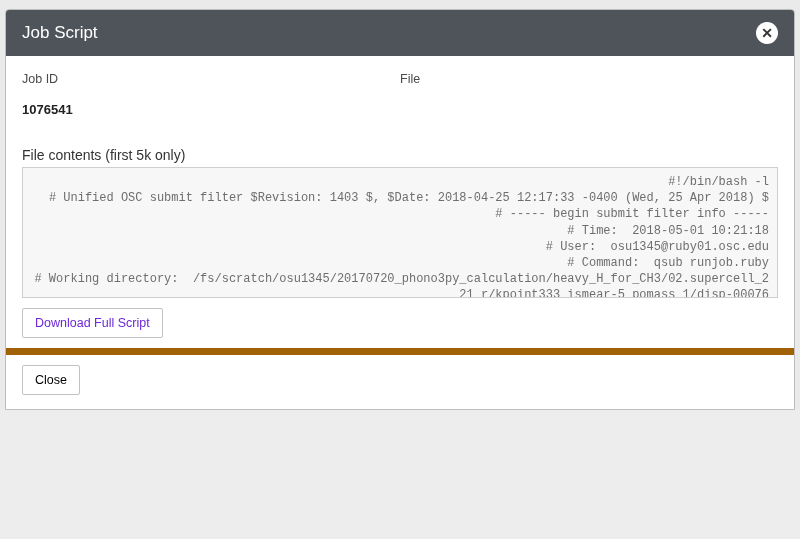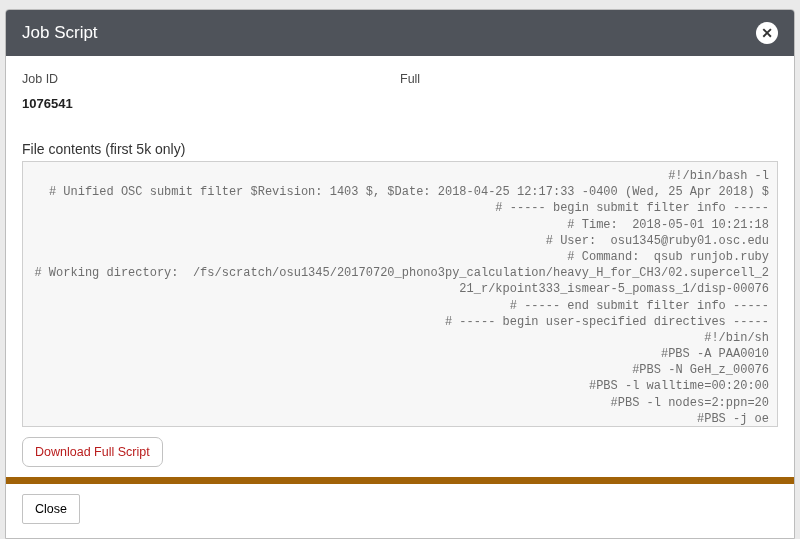--- a/index.html
+++ b/index.html
@@ -1,17 +1,17 @@
 <!DOCTYPE html>
 <html><head>
 <meta charset="utf-8">
 <style>
   * { box-sizing: border-box; margin: 0; padding: 0; }
   html, body { width: 800px; height: 539px; font-family: Arial, Helvetica, sans-serif; background: #ededed; overflow: hidden; }
-  .backdrop { width: 800px; height: 539px; background: #eaeaea; position: relative; }
+  .backdrop { width: 800px; height: 410px; background: #eaeaea; position: relative; }
   .modal {
     position: absolute;
     top: 9px; left: 5px; right: 5px; bottom: 0;
     background: #fff;
     border: 1px solid #bdbdbd;
     border-radius: 4px 4px 0 0;
     display: flex;
     flex-direction: column;
     overflow: hidden;
   }
@@ -43,21 +43,21 @@
     flex: 1;
     display: flex;
     flex-direction: column;
     overflow: hidden;
   }
   .meta-row {
     display: flex;
     margin-bottom: 14px;
   }
   .meta-col { flex: 1; }
-  .meta-label { font-size: 12.5px; color: #4a4a4a; margin-bottom: 10px; }
+  .meta-label { font-size: 12.5px; color: #4a4a4a; margin-bottom: 16px; }
   .meta-value { font-size: 13px; font-weight: bold; color: #222; }
   .file-label { font-size: 14px; color: #333; margin-bottom: 4px; margin-top: 16px; }
   .file-box {
     border: 1px solid #cfcfcf;
     background: #f7f7f7;
     font-family: "Courier New", monospace;
     font-size: 12px;
     line-height: 1.35;
     color: #6e6e6e;
     padding: 6px 8px;
@@ -72,21 +72,21 @@
   .file-box::-webkit-scrollbar-thumb { background: #c8c8c8; border-radius: 5px; }
   .btn {
     display: inline-block;
     border: 1px solid #c2c2c2;
     background: #fff;
     padding: 7px 12px;
     font-size: 12.5px;
     cursor: pointer;
     border-radius: 2px;
   }
-  .btn-link { color: #b91c1c; border-radius: 7px; }
+  .btn-link { color: #6d28d9; }
   .actions-top { margin-top: 10px; }
   .modal-footer {
     padding: 10px 16px 14px 16px;
     border-top: 7px solid #a16207;
   }
 </style>
 </head>
 <body>
 
 <div class="backdrop">
@@ -95,21 +95,21 @@
       <span>Job Script</span>
       <div class="close-x">✕</div>
     </div>
     <div class="modal-body">
       <div class="meta-row">
         <div class="meta-col">
           <div class="meta-label">Job ID</div>
           <div class="meta-value">1076541</div>
         </div>
         <div class="meta-col">
-          <div class="meta-label">Full</div>
+          <div class="meta-label">File</div>
         </div>
       </div>
       <div class="file-label">File contents (first 5k only)</div>
       <div class="file-box">#!/bin/bash -l
 # Unified OSC submit filter $Revision: 1403 $, $Date: 2018-04-25 12:17:33 -0400 (Wed, 25 Apr 2018) $
 # ----- begin submit filter info -----
 # Time:  2018-05-01 10:21:18
 # User:  osu1345@ruby01.osc.edu
 # Command:  qsub runjob.ruby
 # Working directory:  /fs/scratch/osu1345/20170720_phono3py_calculation/heavy_H_for_CH3/02.supercell_221_r/kpoint333_ismear-5_pomass_1/disp-00076

